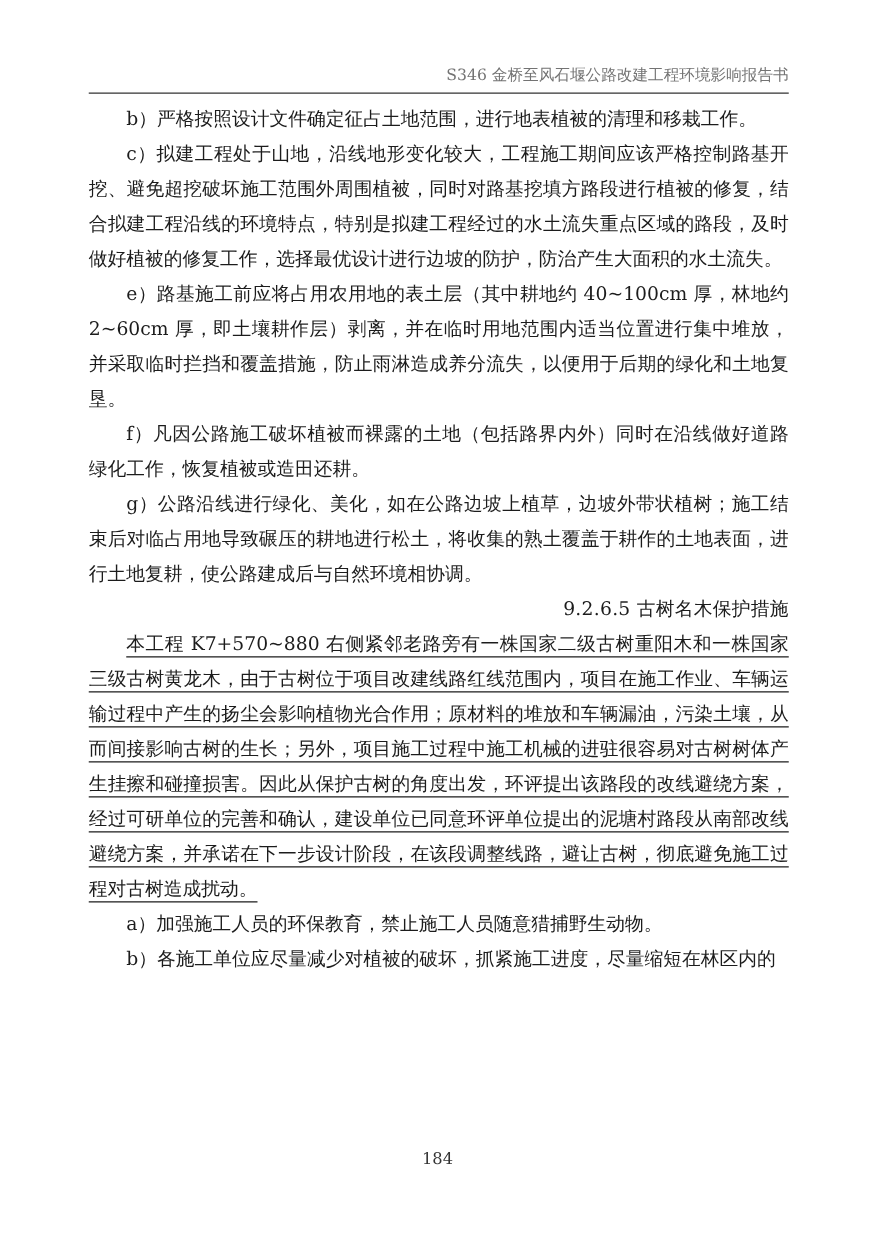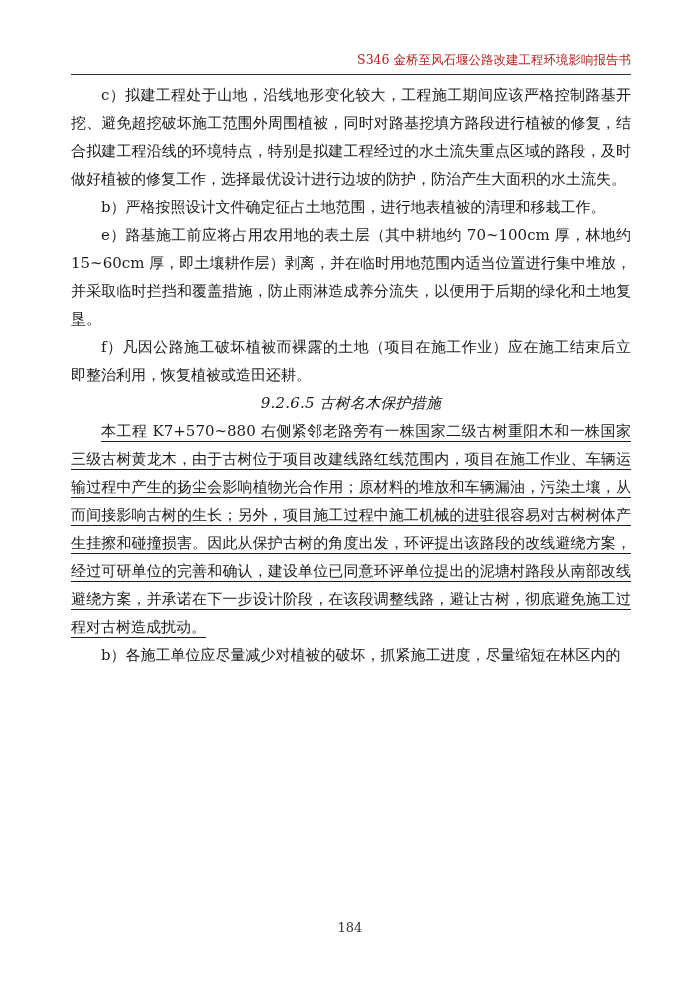--- a/index.html
+++ b/index.html
@@ -17,21 +17,21 @@
     overflow: hidden;
   }
   .running-header {
     position: absolute;
     left: 71px;
     right: 69px;
     top: 52px;
     text-align: right;
     font-size: 12.5px;
     line-height: 16px;
-    color: #b91c1c;
+    color: #737373;
     padding-bottom: 6px;
     border-bottom: 1.6px solid #333333;
   }
   .doc-body {
     position: absolute;
     left: 71px;
     right: 69px;
     top: 81px;
   }
   .para {
@@ -42,23 +42,22 @@
     text-justify: inter-ideograph;
     word-break: break-all;
   }
   .para.indent { text-indent: 2em; }
   .para.underline {
     text-decoration: underline;
     text-decoration-thickness: 1px;
     text-underline-offset: 5px;
   }
   .para.heading {
-    text-align: center;
+    text-align: right;
     letter-spacing: 0.2px;
-    font-style: italic;
   }
   .page-number {
     position: absolute;
     left: 0;
     right: 0;
     top: 920px;
     text-align: center;
     font-size: 13px;
     color: #333333;
   }
@@ -66,24 +65,26 @@
 </head>
 <body>
 
 <div class="page">
 
   <div class="running-header">
     <span>S346 金桥至风石堰公路改建工程环境影响报告书</span>
   </div>
 
   <div class="doc-body">
+      <p class="para indent">b）严格按照设计文件确定征占土地范围，进行地表植被的清理和移栽工作。</p>
       <p class="para indent">c）拟建工程处于山地，沿线地形变化较大，工程施工期间应该严格控制路基开挖、避免超挖破坏施工范围外周围植被，同时对路基挖填方路段进行植被的修复，结合拟建工程沿线的环境特点，特别是拟建工程经过的水土流失重点区域的路段，及时做好植被的修复工作，选择最优设计进行边坡的防护，防治产生大面积的水土流失。</p>
-      <p class="para indent">b）严格按照设计文件确定征占土地范围，进行地表植被的清理和移栽工作。</p>
-      <p class="para indent">e）路基施工前应将占用农用地的表土层（其中耕地约 70~100cm 厚，林地约 15~60cm 厚，即土壤耕作层）剥离，并在临时用地范围内适当位置进行集中堆放，并采取临时拦挡和覆盖措施，防止雨淋造成养分流失，以便用于后期的绿化和土地复垦。</p>
-      <p class="para indent">f）凡因公路施工破坏植被而裸露的土地（项目在施工作业）应在施工结束后立即整治利用，恢复植被或造田还耕。</p>
+      <p class="para indent">e）路基施工前应将占用农用地的表土层（其中耕地约 40~100cm 厚，林地约 2~60cm 厚，即土壤耕作层）剥离，并在临时用地范围内适当位置进行集中堆放，并采取临时拦挡和覆盖措施，防止雨淋造成养分流失，以便用于后期的绿化和土地复垦。</p>
+      <p class="para indent">f）凡因公路施工破坏植被而裸露的土地（包括路界内外）同时在沿线做好道路绿化工作，恢复植被或造田还耕。</p>
+      <p class="para indent">g）公路沿线进行绿化、美化，如在公路边坡上植草，边坡外带状植树；施工结束后对临占用地导致碾压的耕地进行松土，将收集的熟土覆盖于耕作的土地表面，进行土地复耕，使公路建成后与自然环境相协调。</p>
       <p class="para heading">9.2.6.5  古树名木保护措施</p>
       <p class="para indent underline">本工程 K7+570~880 右侧紧邻老路旁有一株国家二级古树重阳木和一株国家三级古树黄龙木，由于古树位于项目改建线路红线范围内，项目在施工作业、车辆运输过程中产生的扬尘会影响植物光合作用；原材料的堆放和车辆漏油，污染土壤，从而间接影响古树的生长；另外，项目施工过程中施工机械的进驻很容易对古树树体产生挂擦和碰撞损害。因此从保护古树的角度出发，环评提出该路段的改线避绕方案，经过可研单位的完善和确认，建设单位已同意环评单位提出的泥塘村路段从南部改线避绕方案，并承诺在下一步设计阶段，在该段调整线路，避让古树，彻底避免施工过程对古树造成扰动。</p>
+      <p class="para indent">a）加强施工人员的环保教育，禁止施工人员随意猎捕野生动物。</p>
       <p class="para indent">b）各施工单位应尽量减少对植被的破坏，抓紧施工进度，尽量缩短在林区内的</p>
     </div>
 
   <div class="page-number">184</div>
 
 </div>
 
 </body></html>

